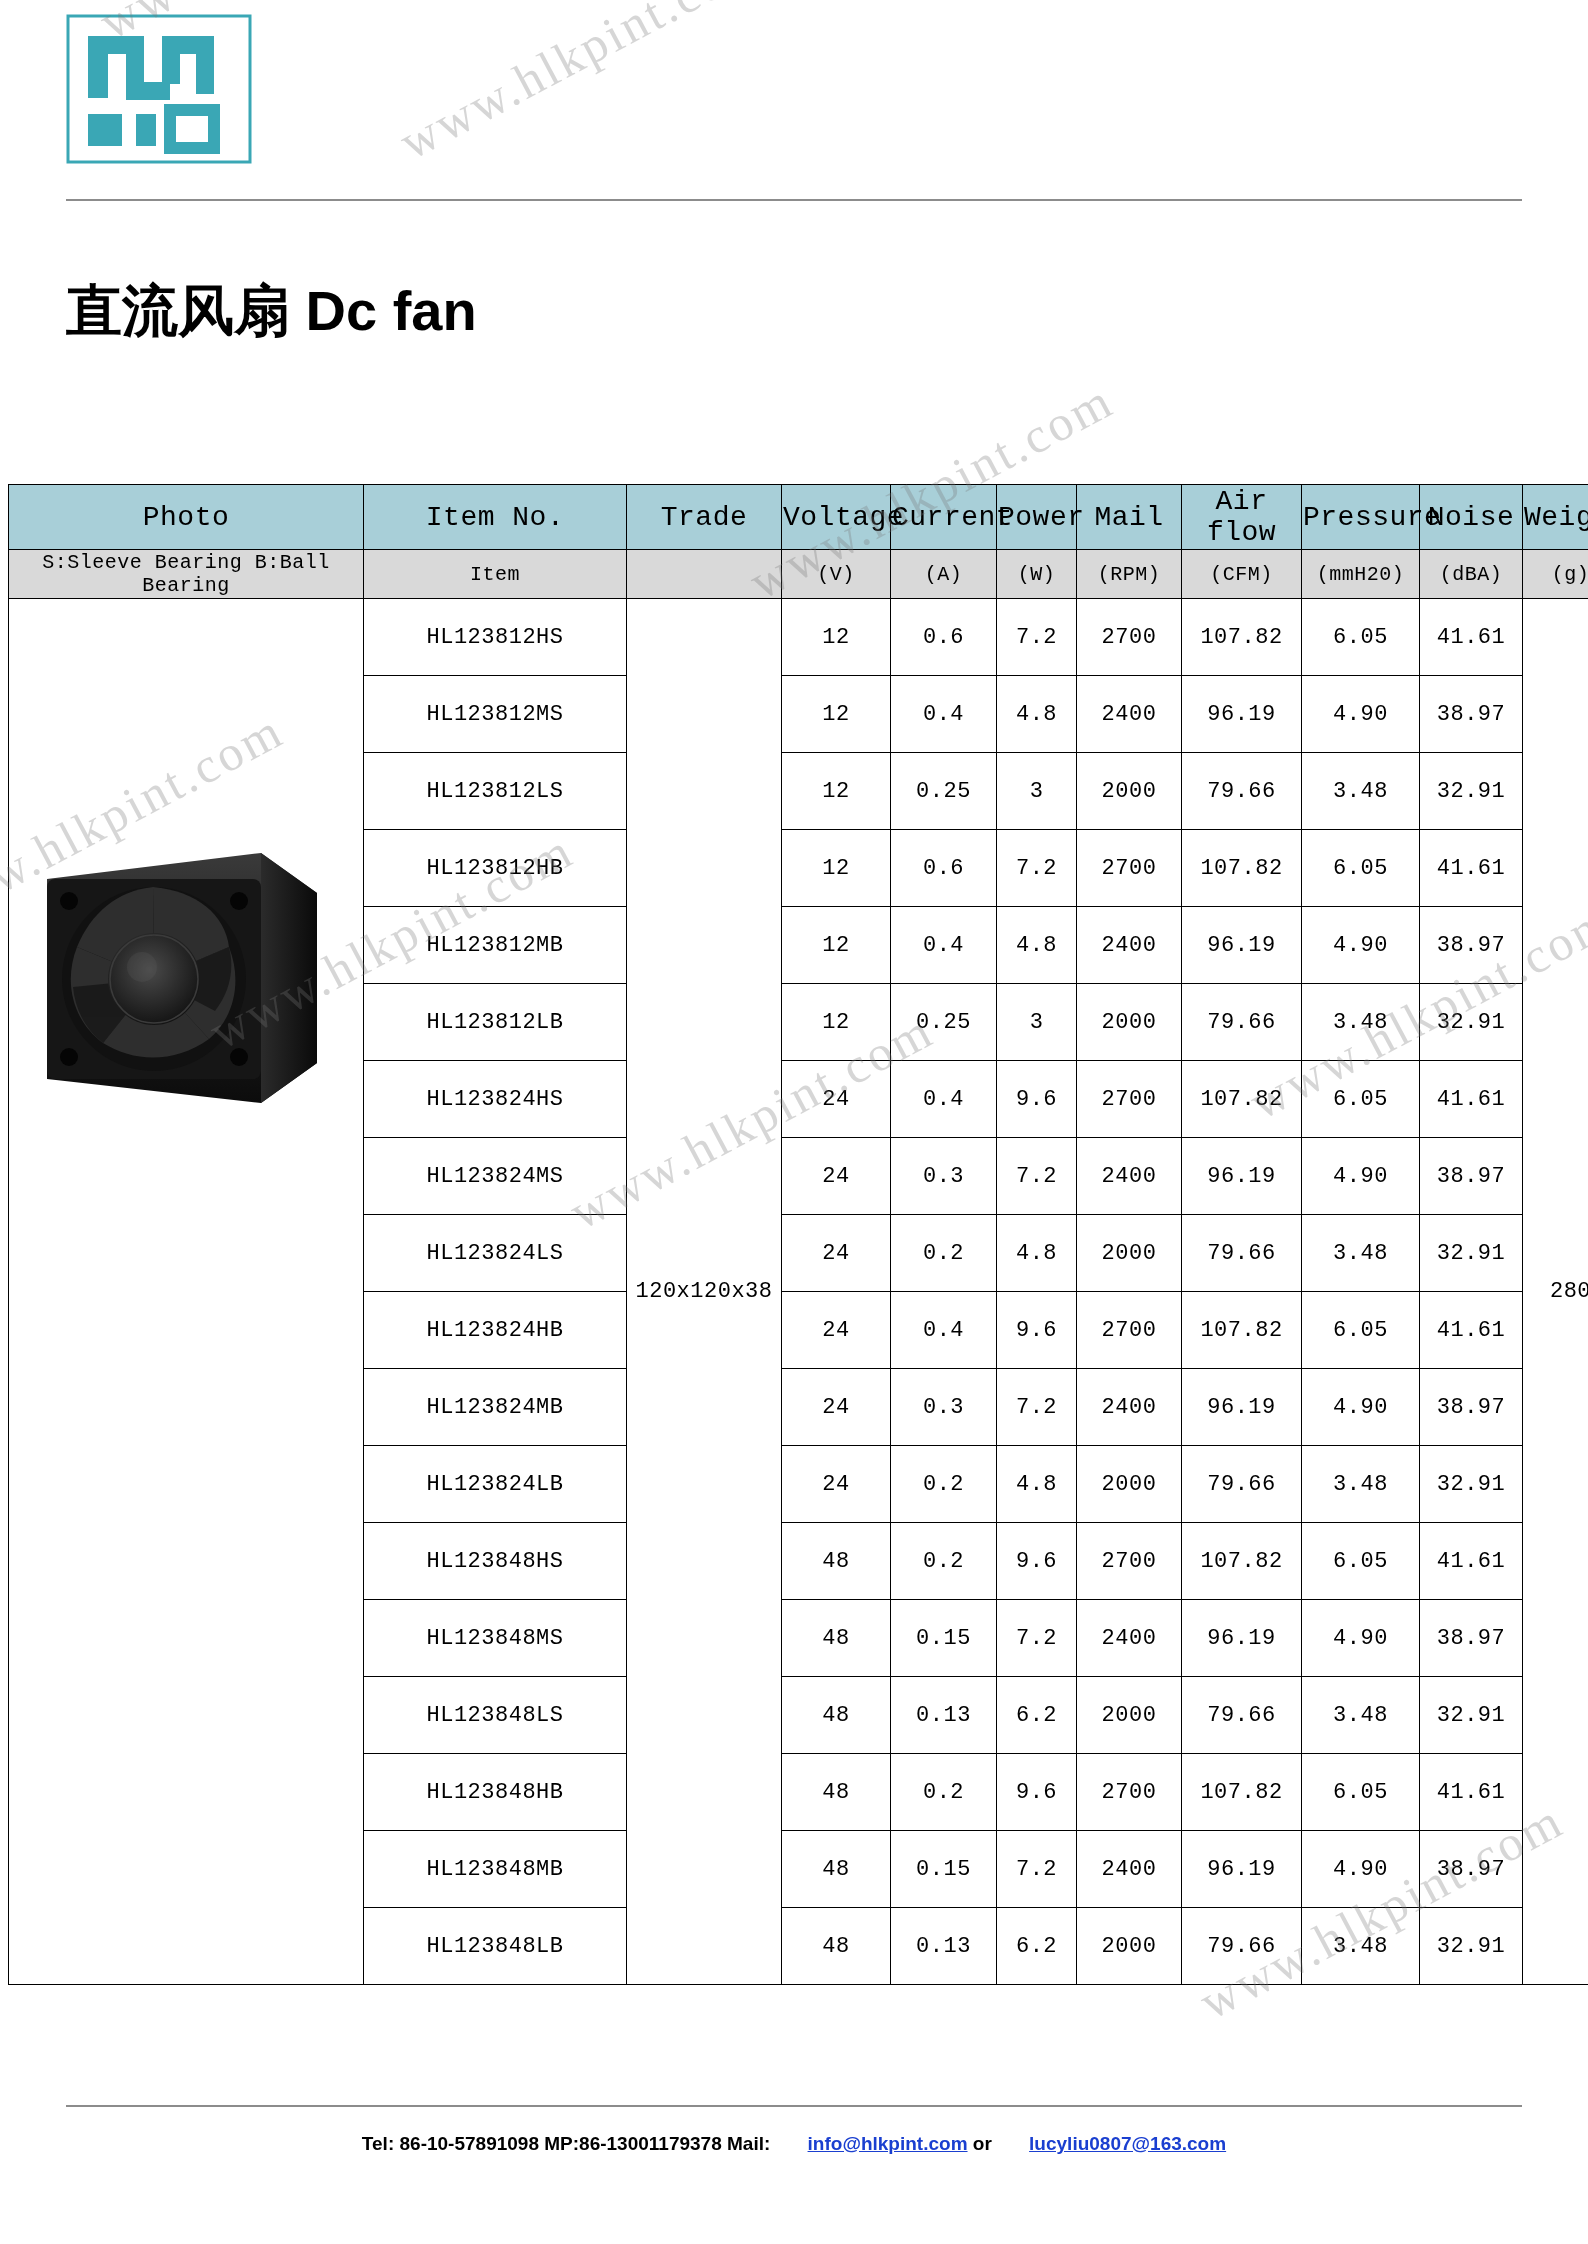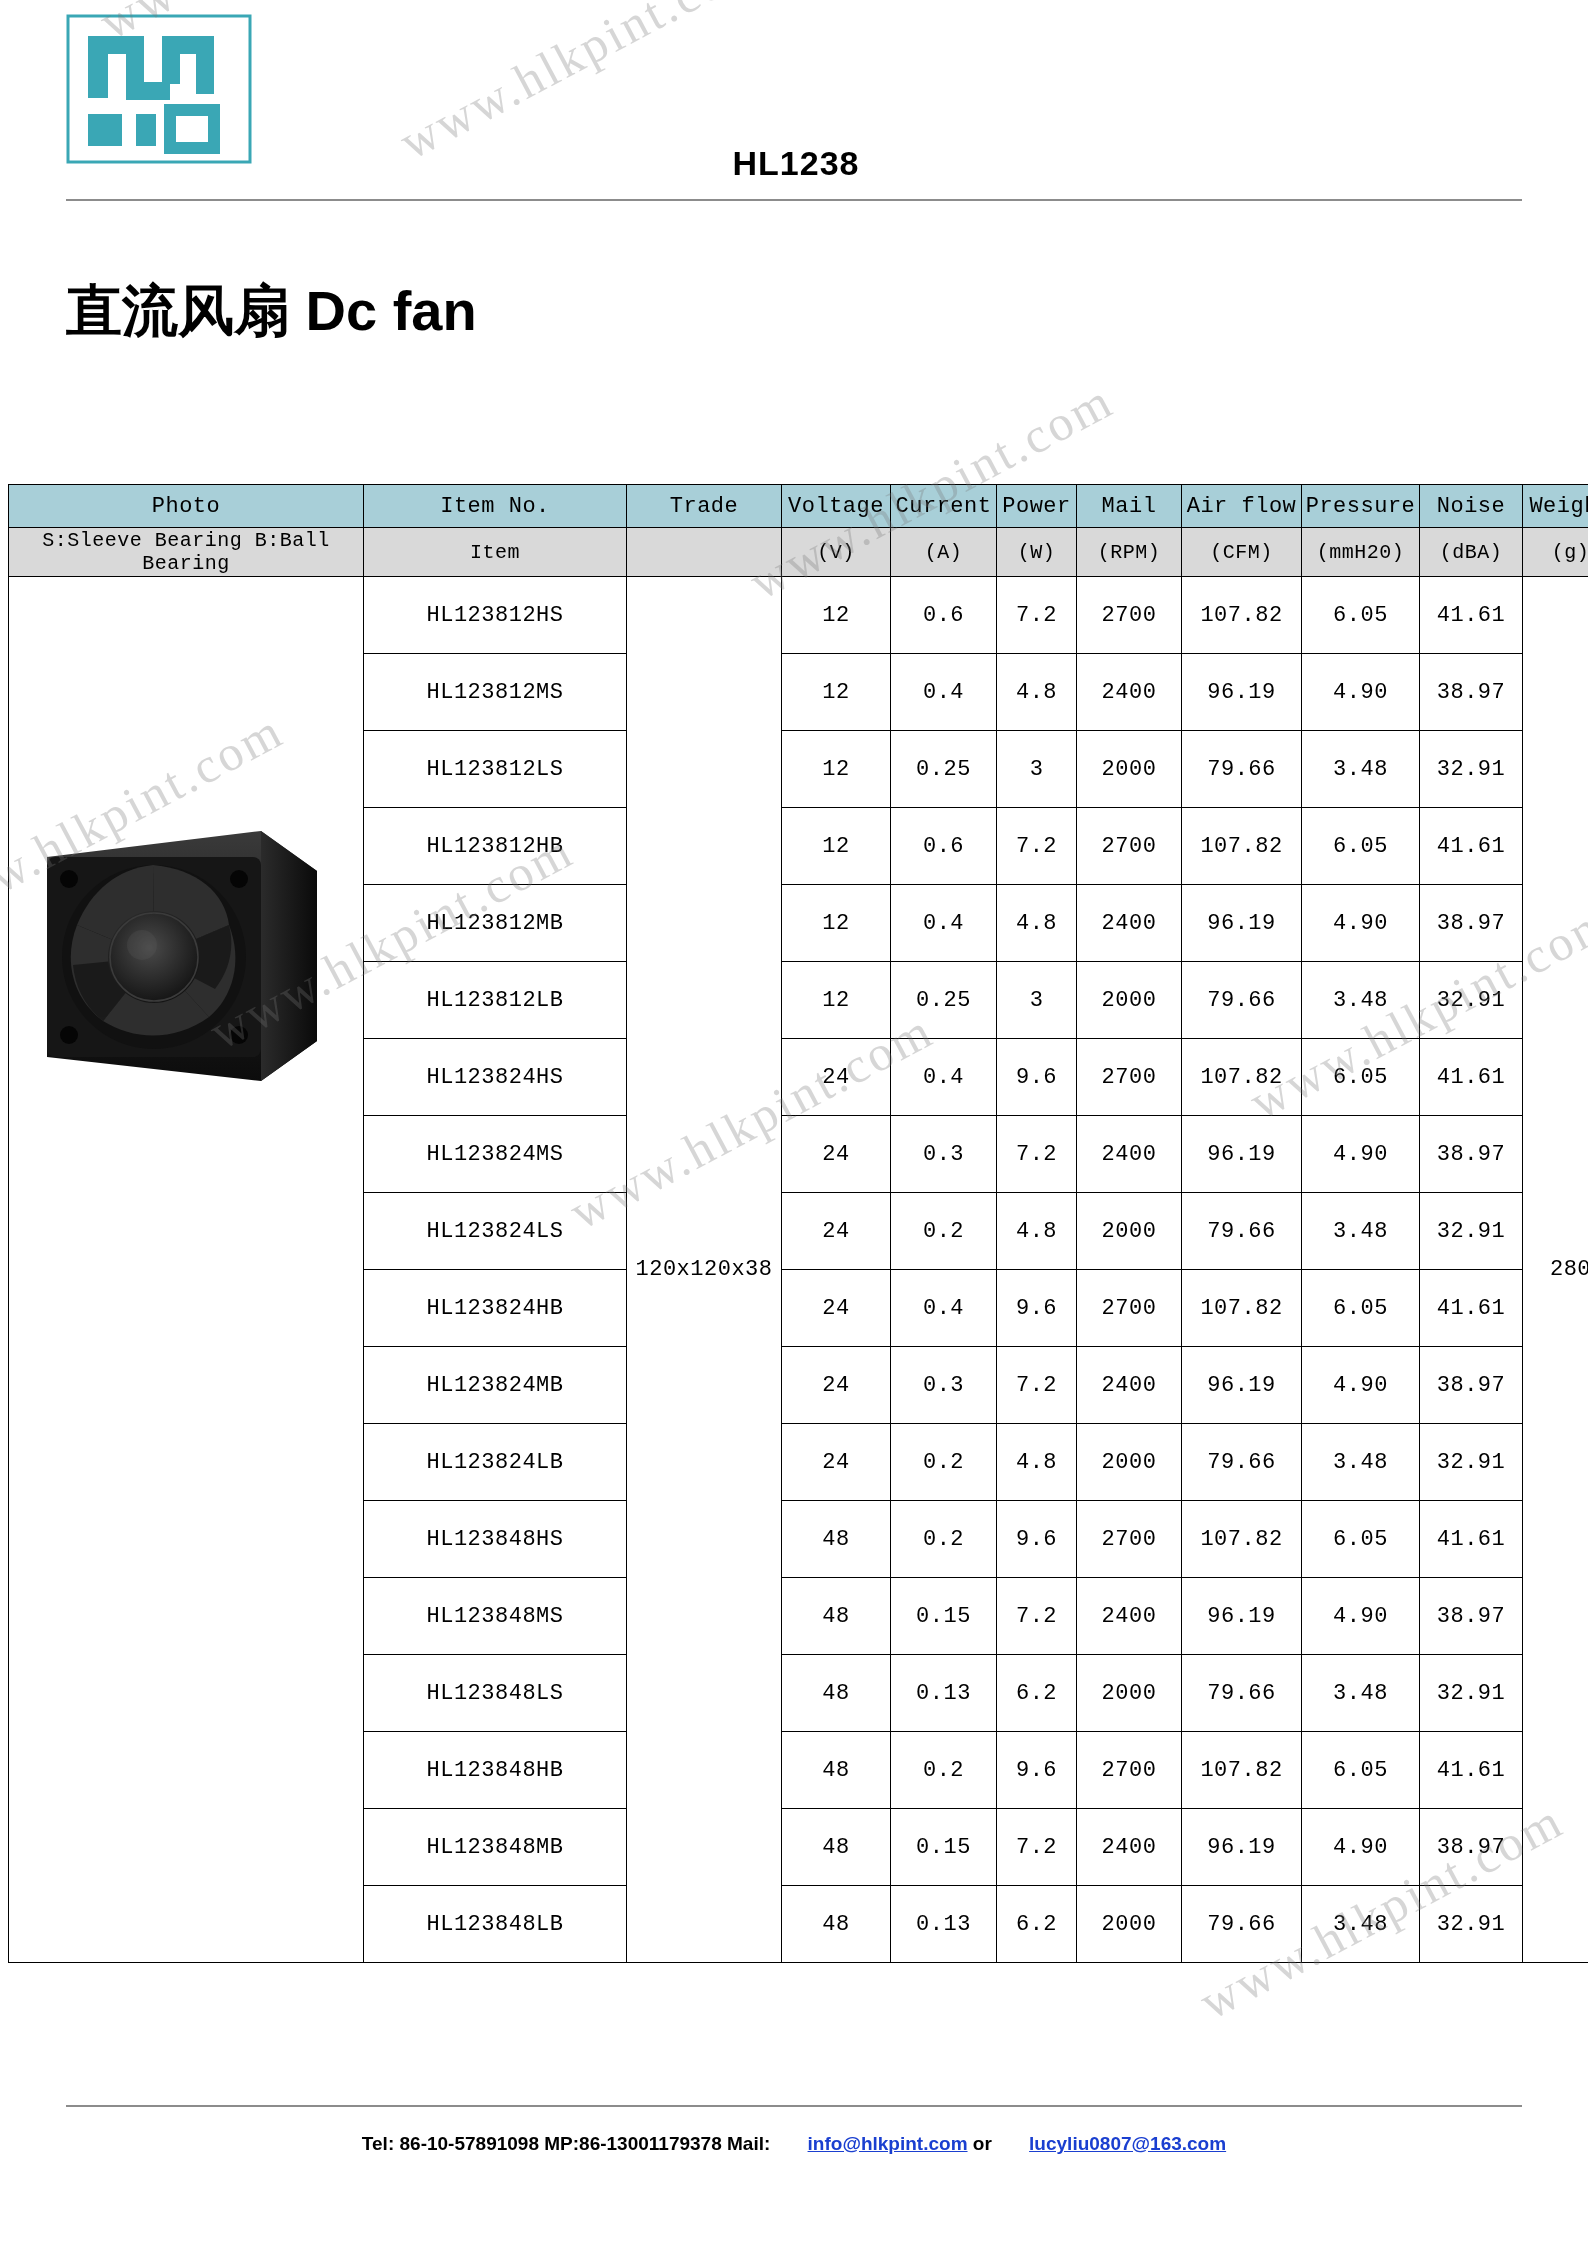--- a/index.html
+++ b/index.html
@@ -86,21 +86,21 @@
     border: 1px solid #000;
     text-align: center;
     vertical-align: middle;
     font-weight: normal;
     font-family: "Liberation Mono", monospace;
     letter-spacing: 0.5px;
   }
   .hdr-row td {
     background: #a8cfd8;
     height: 40px;
-    font-size: 22px;
+    font-size: 28px;
     margin-top: 36px;
   }
   .hdr-row2 td {
     background: #d9d9d9;
     height: 38px;
     font-size: 20px;
   }
   .data-row td {
     height: 74px;
     font-size: 22px;
@@ -183,21 +183,20 @@
       <rect x="60" y="40" width="18" height="46" fill="#3aa7b5"></rect>
       <rect x="60" y="68" width="44" height="18" fill="#3aa7b5"></rect>
       <rect x="96" y="22" width="18" height="48" fill="#3aa7b5"></rect>
       <rect x="96" y="22" width="52" height="18" fill="#3aa7b5"></rect>
       <rect x="130" y="38" width="18" height="42" fill="#3aa7b5"></rect>
       <rect x="22" y="100" width="34" height="32" fill="#3aa7b5"></rect>
       <rect x="70" y="100" width="20" height="32" fill="#3aa7b5"></rect>
       <rect x="104" y="96" width="44" height="38" fill="none" stroke="#3aa7b5" stroke-width="12"></rect>
     </svg>
   </div>
-  <div class="doc-title">HL1238</div>
   <div class="header-rule"></div>
 </div>
 
 <div class="main-heading">
   <span class="cn">直流风扇</span>
   <span>Dc fan</span>
 </div>
 
 <div class="table-wrap">
   <table class="spec">

